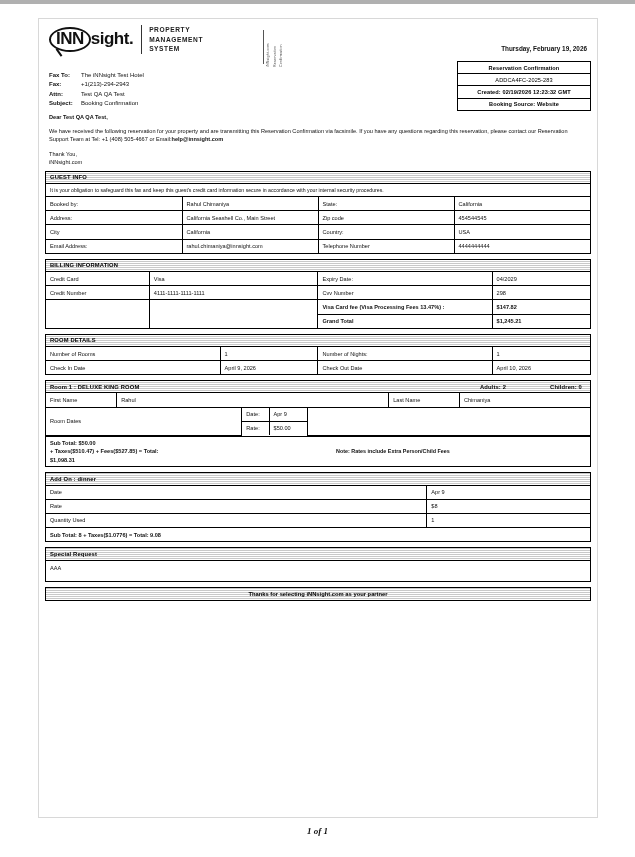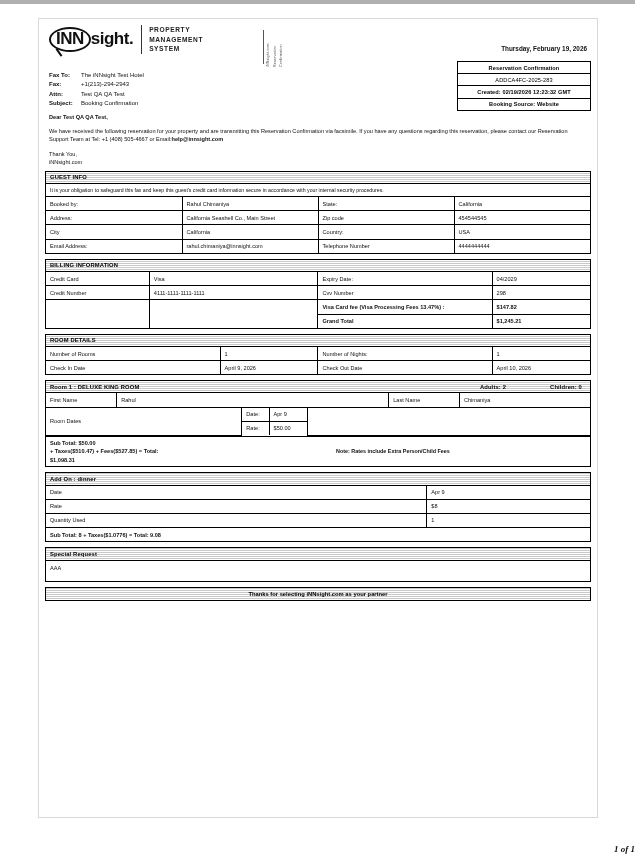--- a/index.html
+++ b/index.html
@@ -227,22 +227,22 @@
     text-align: center;
     font-size: 5.8px;
     font-weight: bold;
     padding: 3px 2px;
     color: #000;
   }
 
   .page-num {
     position: absolute;
     left: 0; right: 0;
-    top: 840px;
-    text-align: right;
+    top: 822px;
+    text-align: center;
     font-size: 9px;
     font-style: italic;
     font-weight: bold;
     font-family: "Liberation Serif", serif;
     color: #111;
   }
 </style>
 </head>
 <body>
 

